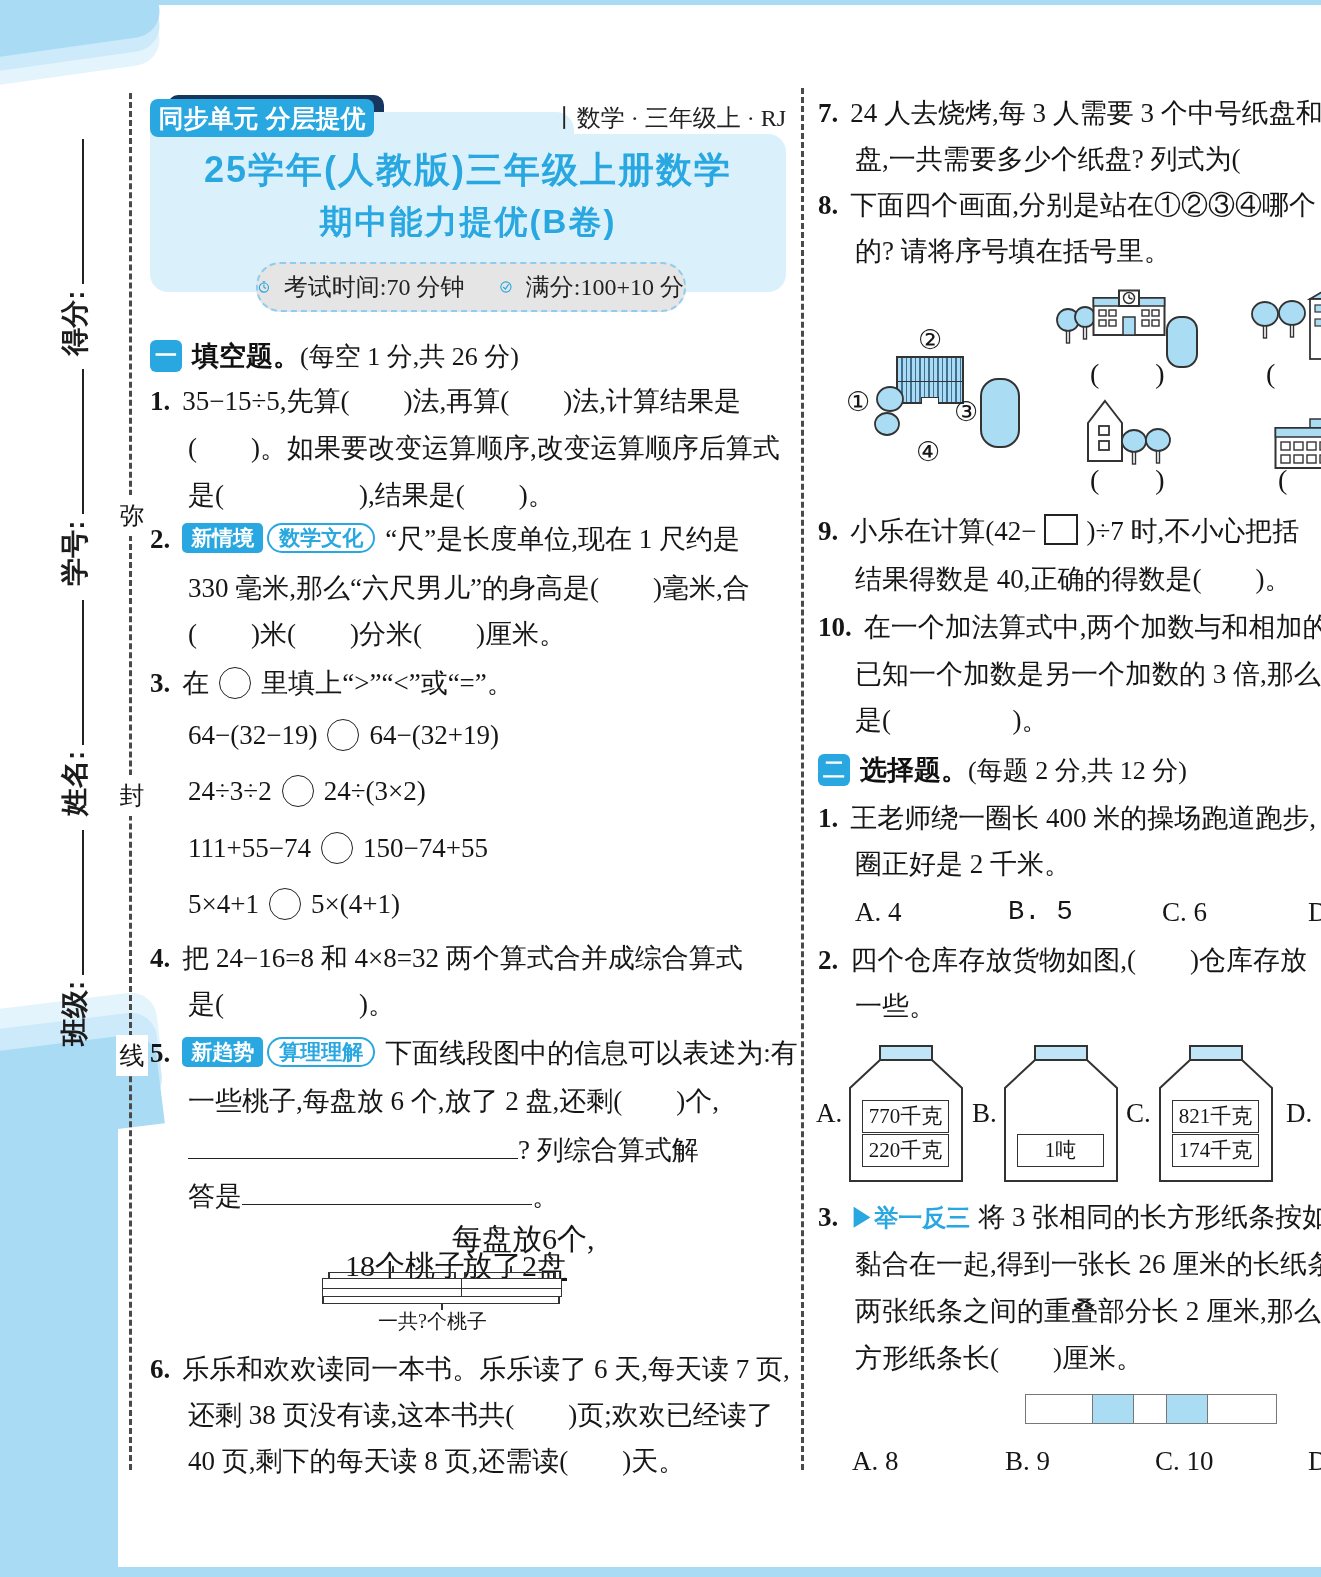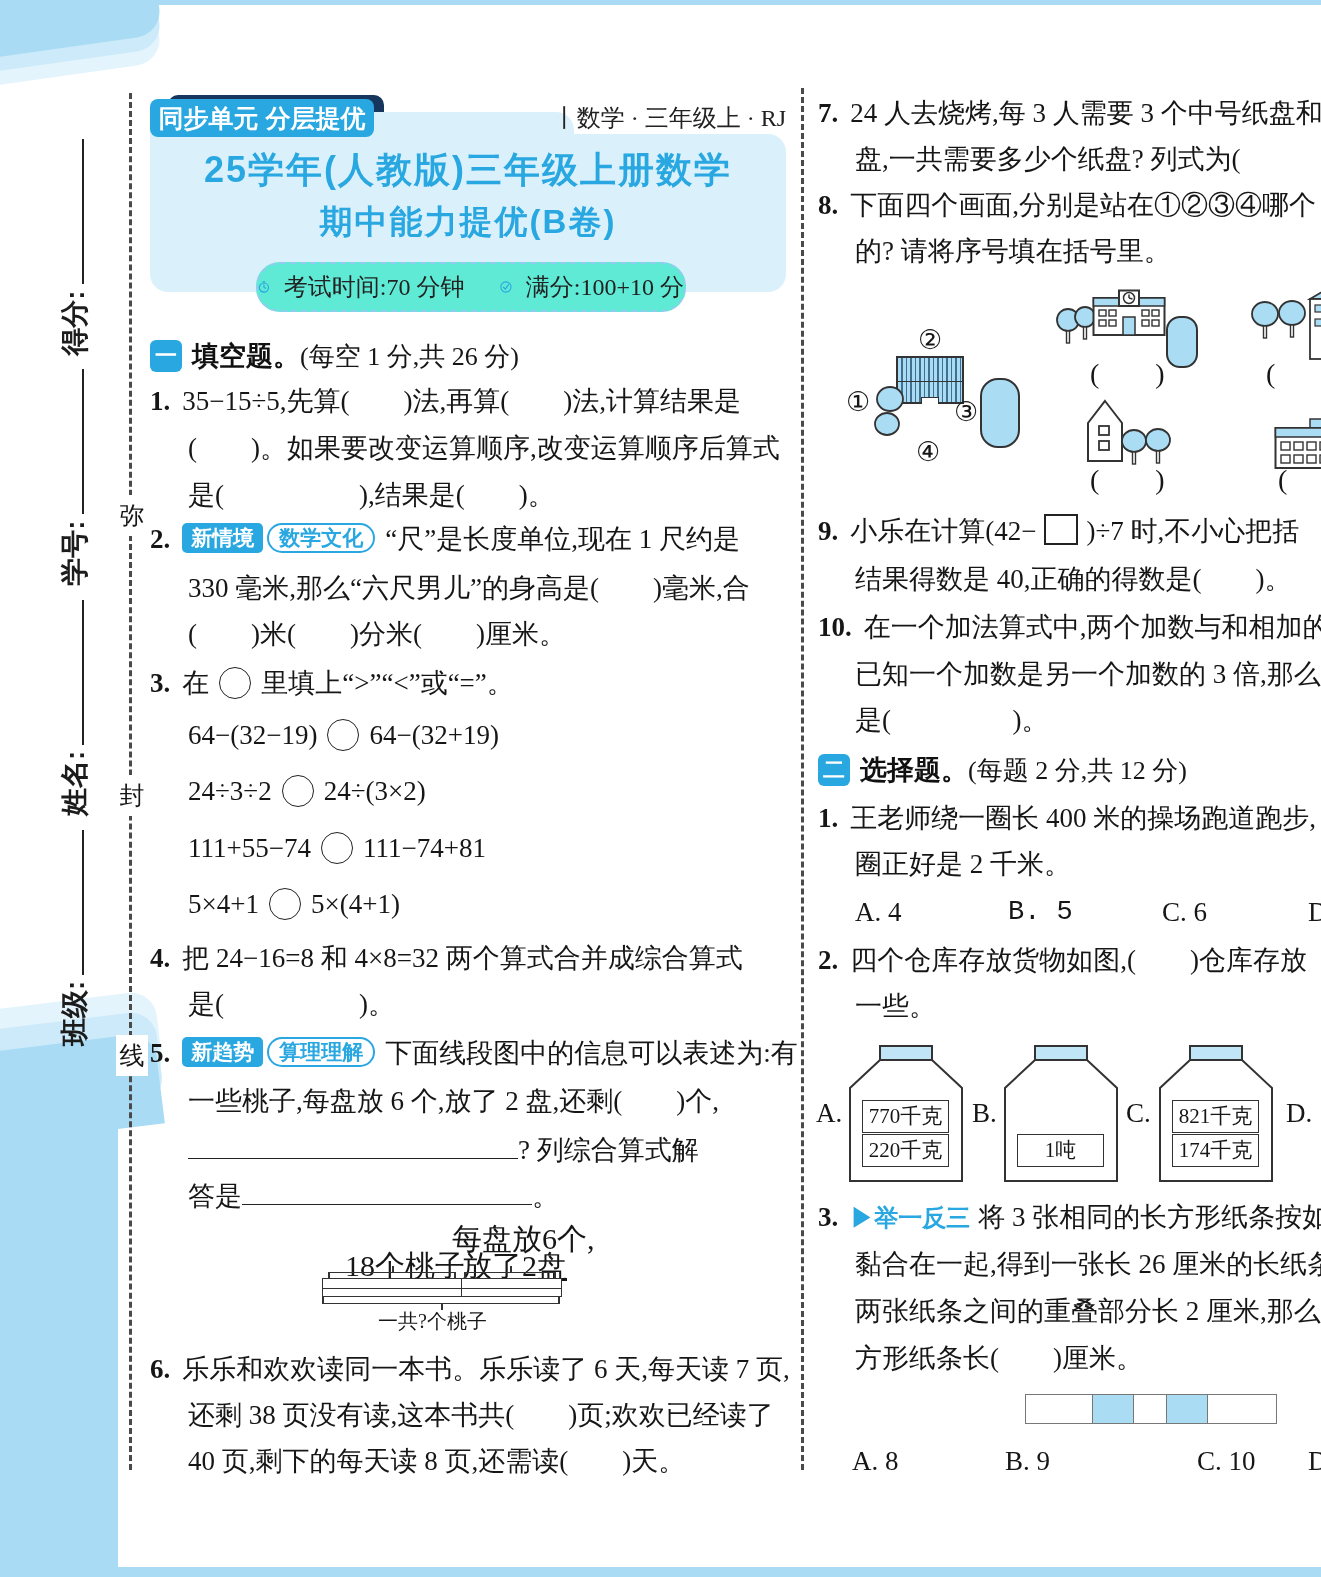--- a/index.html
+++ b/index.html
@@ -23,21 +23,21 @@
   .tab{position:absolute;left:150px;top:112px;width:424px;height:52px;background:#daf1fc;border-radius:18px 18px 0 0;}
   .panel{position:absolute;left:150px;top:134px;width:636px;height:158px;background:#daf1fc;border-radius:18px;}
   .ribbon{position:absolute;left:150px;top:99px;width:224px;height:38px;background:#29a7e0;color:#fff;
         border-radius:8px;font-family:"Liberation Sans",sans-serif;font-weight:bold;font-size:25px;
         text-align:center;line-height:38px;z-index:2;}
   .corner{position:absolute;left:460px;top:102px;width:326px;text-align:right;font-size:24px;color:#222;}
   .t1{position:absolute;left:150px;top:146px;width:636px;text-align:center;color:#29a7e0;
         font-family:"Liberation Sans",sans-serif;font-weight:bold;font-size:36px;letter-spacing:2px;}
   .t2{position:absolute;left:150px;top:200px;width:636px;text-align:center;color:#29a7e0;
         font-family:"Liberation Sans",sans-serif;font-weight:bold;font-size:33px;letter-spacing:2px;}
-  .pill{position:absolute;left:256px;top:262px;width:426px;height:46px;background:#5eead4;
+  .pill{position:absolute;left:256px;top:262px;width:426px;height:46px;background:#e5e5e5;
         border:2.5px dashed #8fccee;border-radius:24px;display:flex;align-items:center;
         justify-content:center;gap:14px;font-size:24px;color:#222;white-space:pre;}
   
   .sechead{position:absolute;display:flex;align-items:center;white-space:pre;}
   .sec-badge{width:32px;height:32px;background:#29a7e0;border-radius:6px;color:#fff;
         font-family:"Liberation Sans",sans-serif;font-weight:bold;font-size:22px;
         text-align:center;line-height:32px;margin-right:10px;}
   .sec-name{font-family:"Liberation Sans",sans-serif;font-weight:bold;font-size:27px;color:#111;}
   .sec-note{font-size:26px;color:#161616;}
   
@@ -145,21 +145,21 @@
   <div class="line" style="left:188px;top:431px;">(        )。如果要改变运算顺序,改变运算顺序后算式</div>
   <div class="line" style="left:188px;top:478px;">是(                    ),结果是(        )。</div>
 
   <div class="line" style="left:150px;top:522px;"><b class="qn">2.</b><span class="tag-solid">新情境</span><span class="tag-outline">数学文化</span><span>“尺”是长度单位,现在 1 尺约是</span></div>
   <div class="line" style="left:188px;top:571px;">330 毫米,那么“六尺男儿”的身高是(        )毫米,合</div>
   <div class="line" style="left:188px;top:617px;">(        )米(        )分米(        )厘米。</div>
 
   <div class="line" style="left:150px;top:666px;"><b class="qn">3.</b><span>在</span><span class="ocircle"></span><span>里填上“&gt;”“&lt;”或“=”。</span></div>
   <div class="line" style="left:188px;top:718px;"><span>64−(32−19)</span><span class="ocircle"></span><span>64−(32+19)</span></div>
   <div class="line" style="left:188px;top:774px;"><span>24÷3÷2</span><span class="ocircle"></span><span>24÷(3×2)</span></div>
-  <div class="line" style="left:188px;top:831px;"><span>111+55−74</span><span class="ocircle"></span><span>111−74+81</span></div>
+  <div class="line" style="left:188px;top:831px;"><span>111+55−74</span><span class="ocircle"></span><span>150−74+55</span></div>
   <div class="line" style="left:188px;top:887px;"><span>5×4+1</span><span class="ocircle"></span><span>5×(4+1)</span></div>
 
   <div class="line" style="left:150px;top:941px;"><b class="qn">4.</b><span>把 24−16=8 和 4×8=32 两个算式合并成综合算式</span></div>
   <div class="line" style="left:188px;top:987px;">是(                    )。</div>
 
   <div class="line" style="left:150px;top:1036px;"><b class="qn">5.</b><span class="tag-solid">新趋势</span><span class="tag-outline">算理理解</span><span>下面线段图中的信息可以表述为:有</span></div>
   <div class="line" style="left:188px;top:1084px;">一些桃子,每盘放 6 个,放了 2 盘,还剩(        )个,</div>
   <div class="line" style="left:188px;top:1130px;"><span class="blank" style="width:330px;"></span><span>? 列综合算式解</span></div>
   <div class="line" style="left:188px;top:1176px;"><span>答是</span><span class="blank" style="width:290px;"></span><span>。</span></div>
 
@@ -334,16 +334,16 @@
   <div class="line" style="left:818px;top:1200px;"><b class="qn">3.</b><span class="tag-arrow">▶举一反三</span><span>将 3 张相同的长方形纸条按如图所</span></div>
   <div class="line" style="left:855px;top:1247px;">黏合在一起,得到一张长 26 厘米的长纸条</div>
   <div class="line" style="left:855px;top:1294px;">两张纸条之间的重叠部分长 2 厘米,那么原</div>
   <div class="line" style="left:855px;top:1341px;">方形纸条长(        )厘米。</div>
   <div class="strip">
     <div class="cell" style="left:66px;"></div>
     <div class="cell" style="left:140px;"></div>
   </div>
   <div class="opt" style="left:852px;top:1446px;">A. 8</div>
   <div class="opt" style="left:1005px;top:1446px;">B. 9</div>
-  <div class="opt" style="left:1155px;top:1446px;margin-left:42px;">C. 10</div>
+  <div class="opt" style="left:1155px;top:1446px;">C. 10</div>
   <div class="opt" style="left:1308px;top:1446px;">D</div>
 
 </div>
 
 </body></html>

